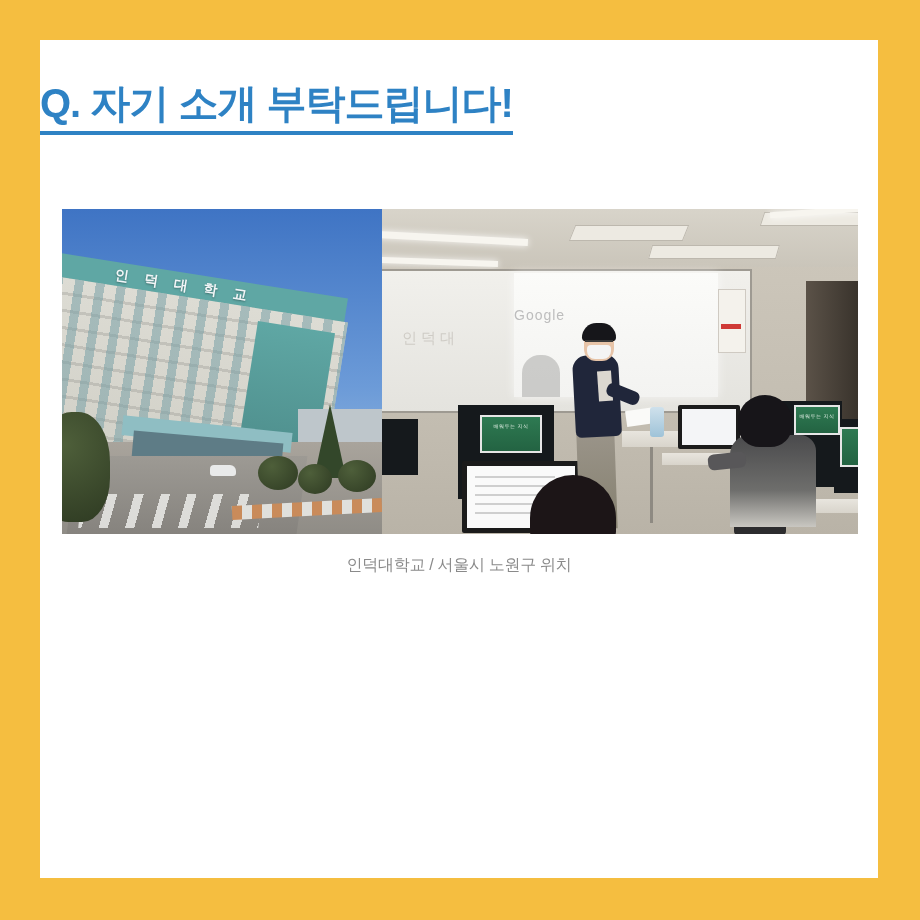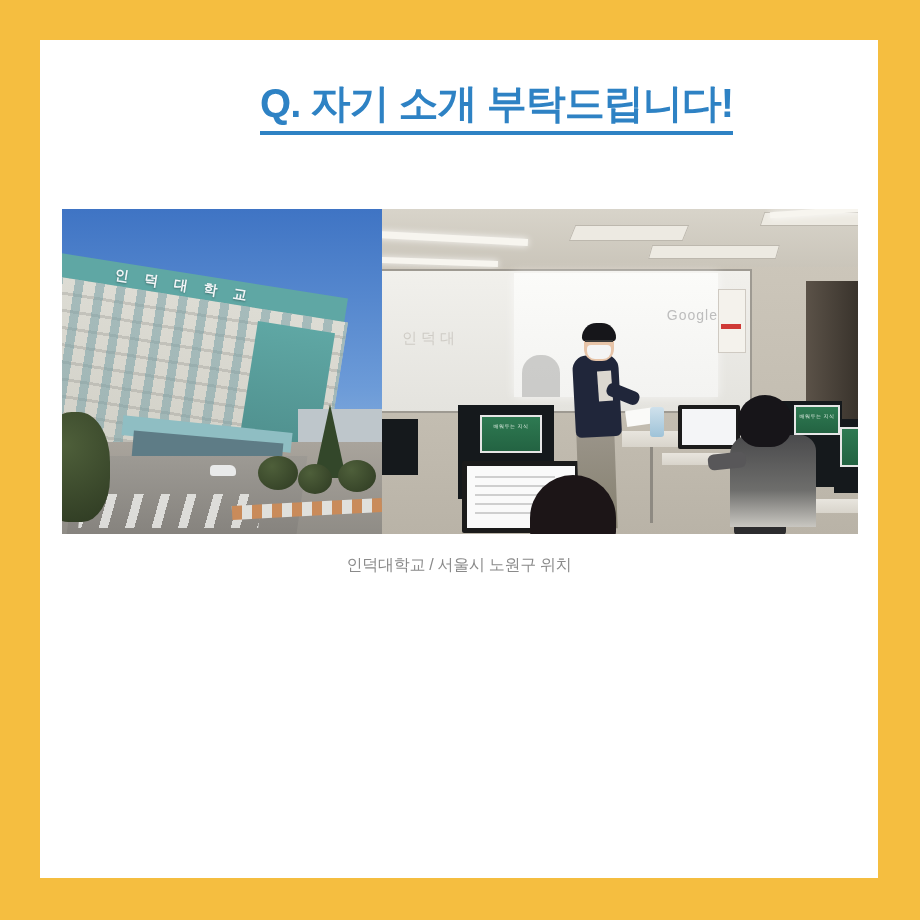--- a/index.html
+++ b/index.html
@@ -26,21 +26,21 @@
     width: 838px;
     height: 838px;
     background: #FFFFFF;
   }
   
   .title-wrap {
     position: absolute;
     left: 0;
     top: 38px;
     width: 693px;
-    text-align: right;
+    text-align: left;
   }
   .title {
     display: inline-block;
     color: #2E82C4;
     font-size: 40px;
     font-weight: 700;
     letter-spacing: -1px;
     line-height: 1.25;
     border-bottom: 4px solid #2E82C4;
     padding-bottom: 3px;
@@ -228,21 +228,21 @@
   .screen {
     position: absolute;
     left: 132px; top: 64px;
     width: 204px; height: 124px;
     background: linear-gradient(180deg, #FBFBF9 0%, #F3F3F1 100%);
     box-shadow: 0 0 10px rgba(255,255,255,.6);
   }
   .screen-logo {
     position: absolute;
     left: 0; top: 34px; width: 100%;
-    text-align: right;
+    text-align: left;
     color: #BDBDBD;
     font-size: 14px;
     letter-spacing: 1px;
   }
   .screen-shadow {
     position: absolute;
     left: 8px; top: 82px;
     width: 38px; height: 42px;
     background: rgba(170,170,168,.55);
     border-radius: 18px 18px 0 0;

